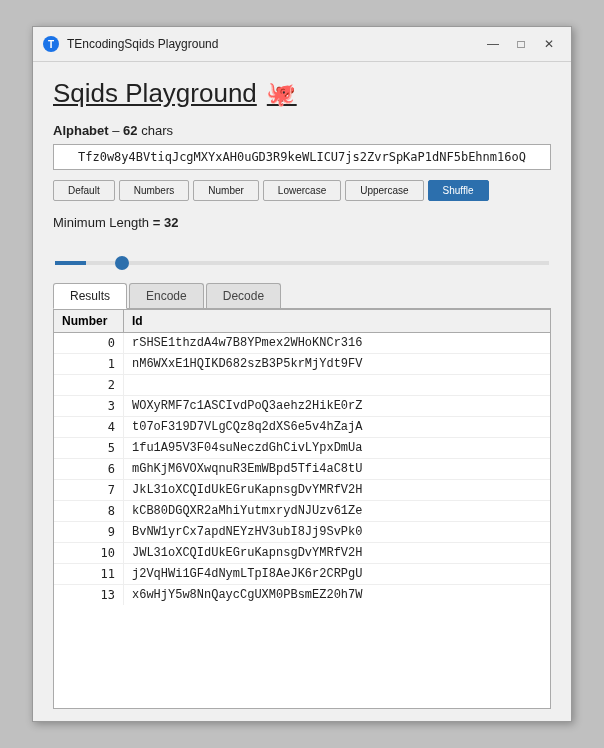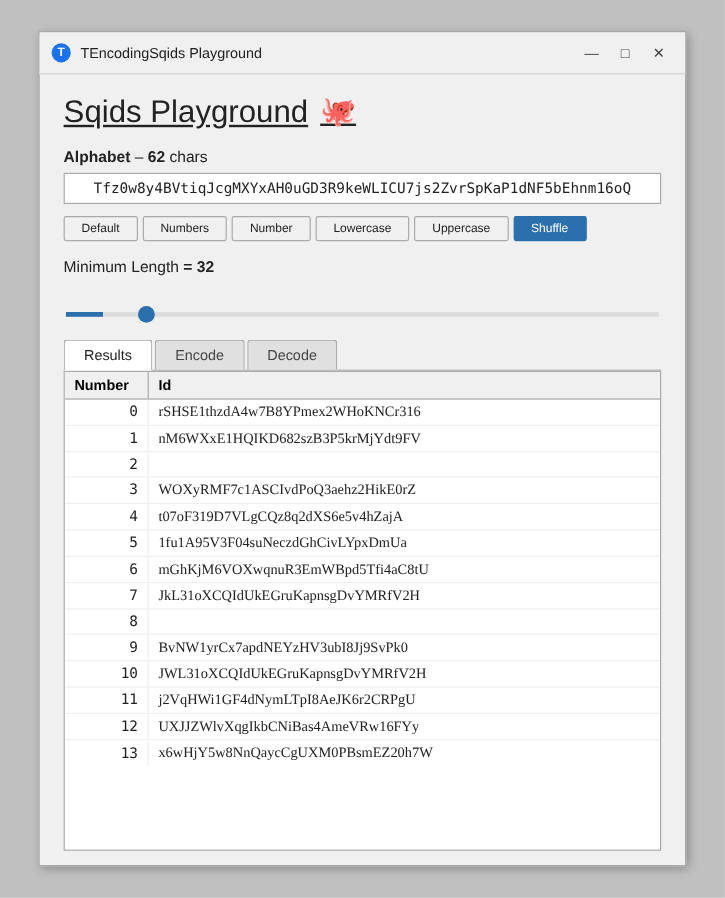--- a/index.html
+++ b/index.html
@@ -226,21 +226,21 @@
       text-align: right;
       border-right: 1px solid #eee;
       color: #222;
       font-family: 'Consolas', monospace;
     }
     .cell-id {
       flex: 1;
       padding: 3px 8px;
       font-size: 12px;
       color: #222;
-      font-family: Liberation Serif, serif;
+      font-family: Liberation Mono, monospace;
       white-space: nowrap;
       overflow: hidden;
       text-overflow: ellipsis;
     }
   </style>
 </head>
 <body>
 
 <div class="window">
 
@@ -331,37 +331,34 @@
           <div class="table-row">
             <div class="cell-number">6</div>
             <div class="cell-id">mGhKjM6VOXwqnuR3EmWBpd5Tfi4aC8tU</div>
           </div>
           <div class="table-row">
             <div class="cell-number">7</div>
             <div class="cell-id">JkL31oXCQIdUkEGruKapnsgDvYMRfV2H</div>
           </div>
           <div class="table-row">
             <div class="cell-number">8</div>
+            <div class="cell-id">kCB80DGQXR2aMhiYutmxrydNJUzv61Ze</div>
           </div>
           <div class="table-row">
             <div class="cell-number">9</div>
             <div class="cell-id">BvNW1yrCx7apdNEYzHV3ubI8Jj9SvPk0</div>
           </div>
           <div class="table-row">
             <div class="cell-number">10</div>
             <div class="cell-id">JWL31oXCQIdUkEGruKapnsgDvYMRfV2H</div>
           </div>
           <div class="table-row">
             <div class="cell-number">11</div>
             <div class="cell-id">j2VqHWi1GF4dNymLTpI8AeJK6r2CRPgU</div>
           </div>
           <div class="table-row">
-            <div class="cell-number">12</div>
-            <div class="cell-id">UXJJZWlvXqgIkbCNiBas4AmeVRw16FYy</div>
-          </div>
-          <div class="table-row">
             <div class="cell-number">13</div>
             <div class="cell-id">x6wHjY5w8NnQaycCgUXM0PBsmEZ20h7W</div>
           </div>
         </div>
     </div>
   </div>
 </div>
 
 </body></html>

